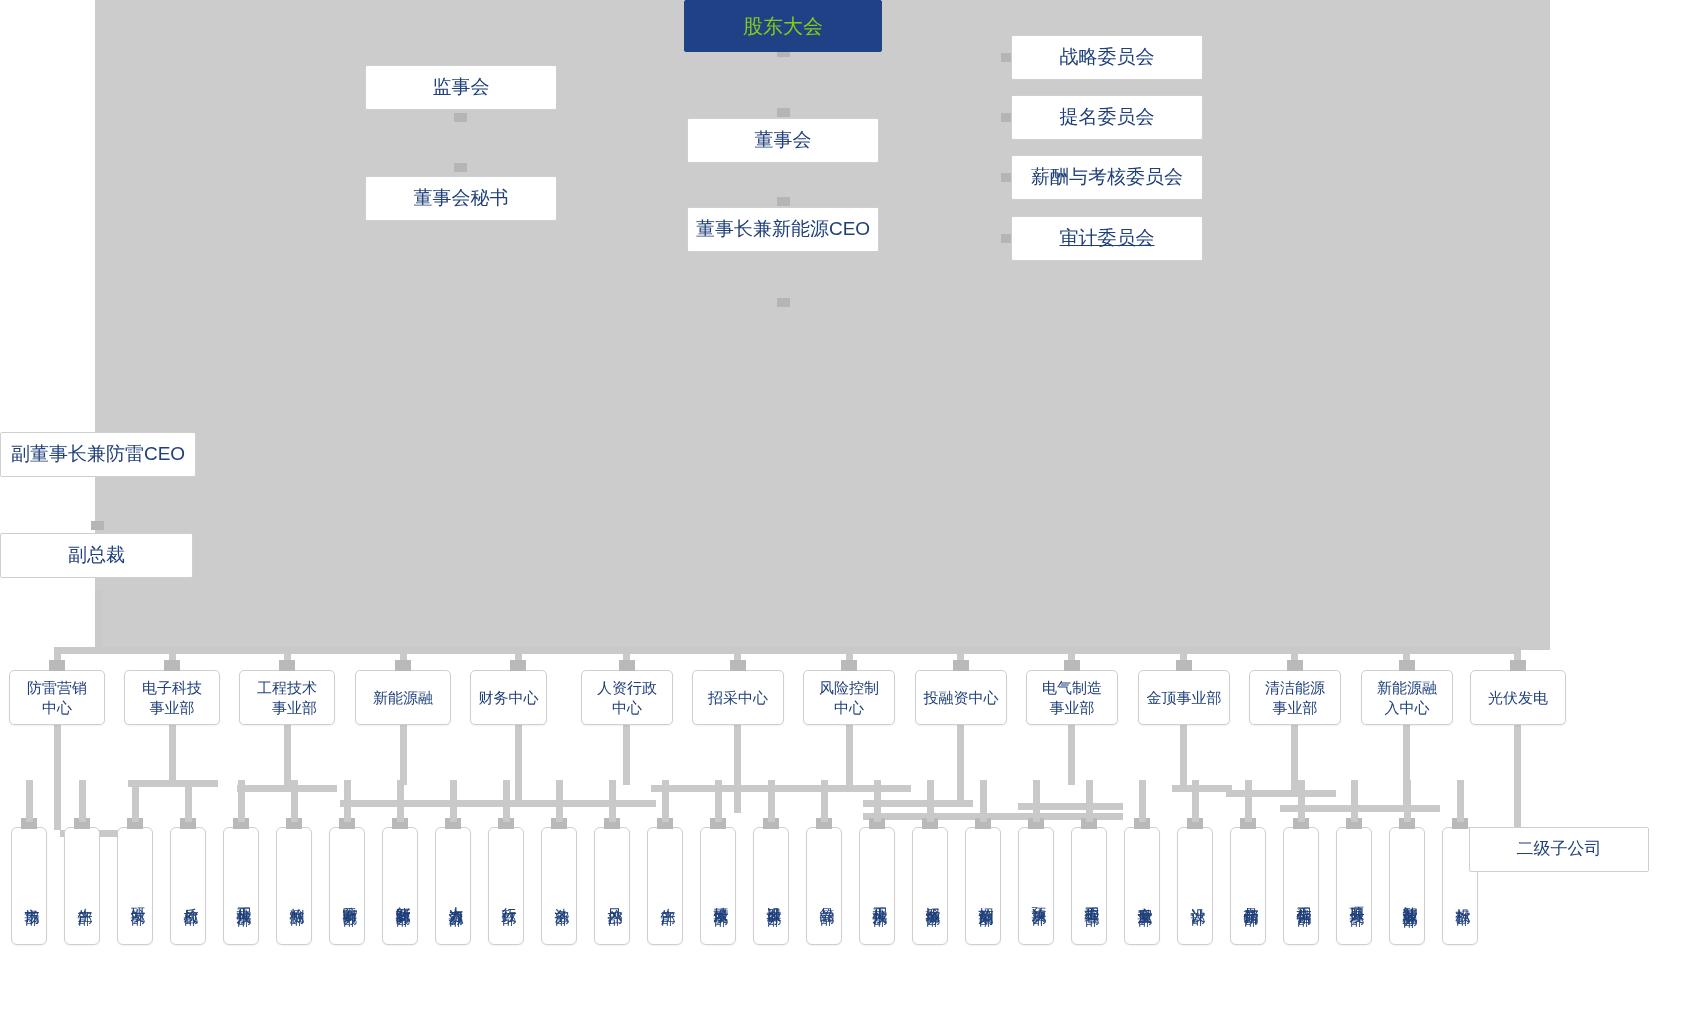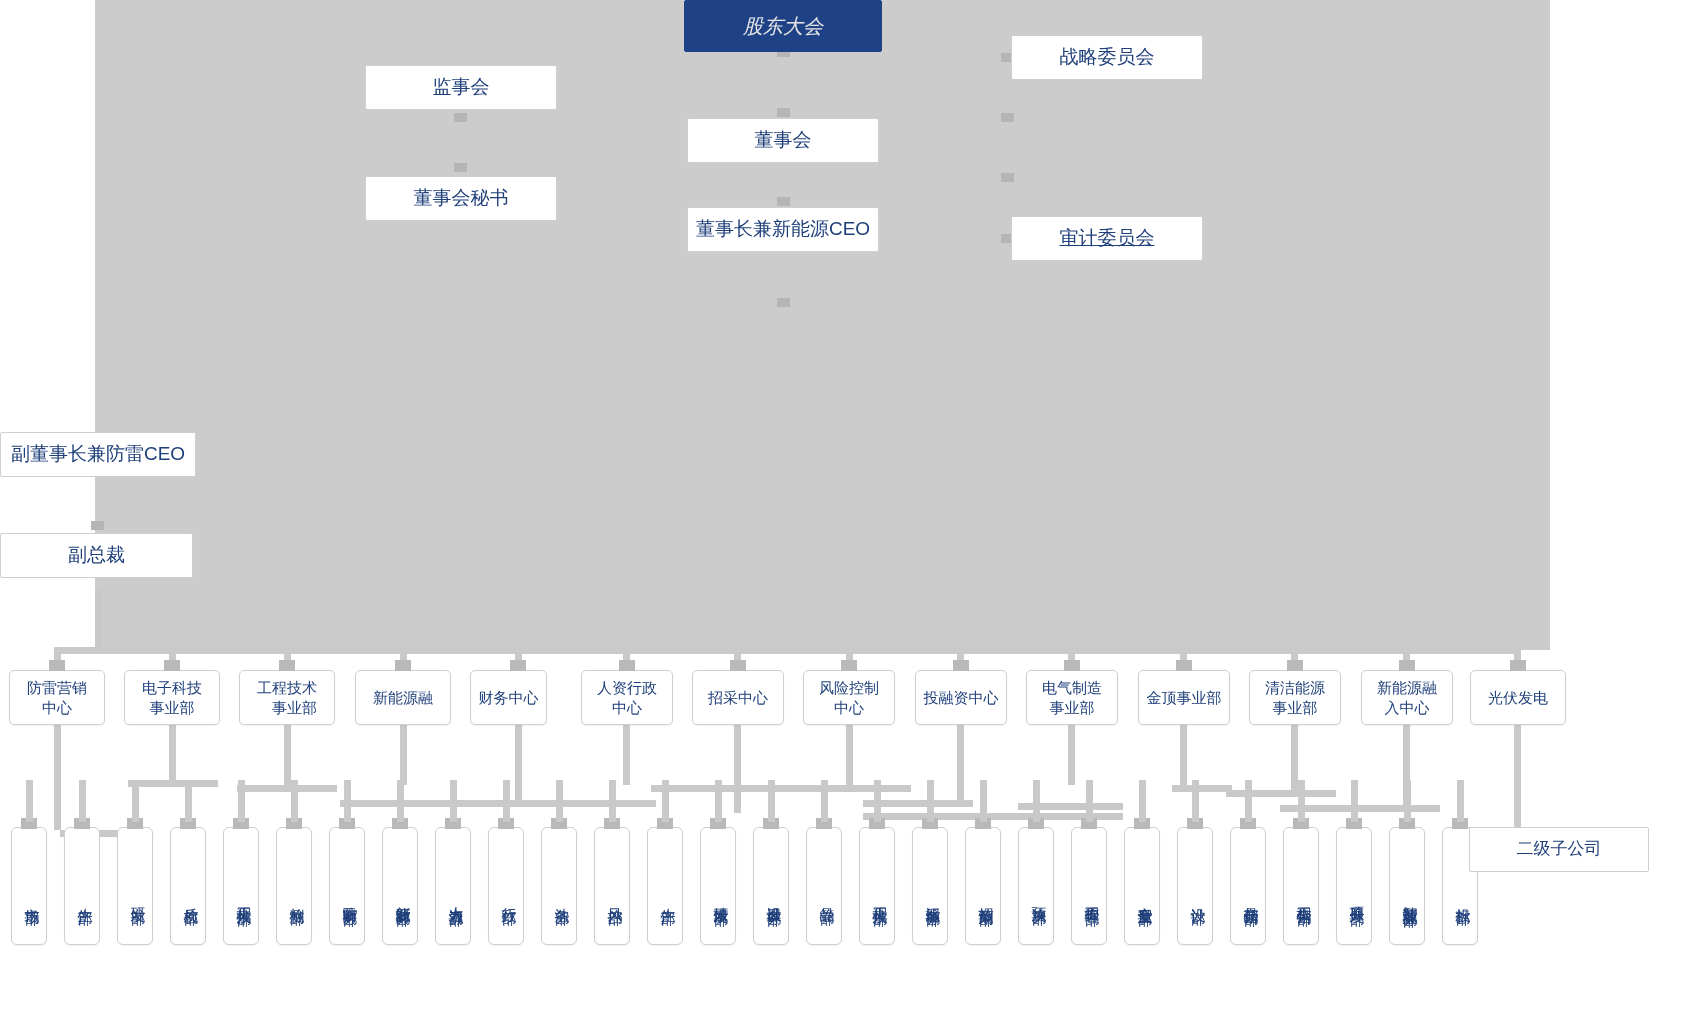--- a/index.html
+++ b/index.html
@@ -40,24 +40,23 @@
     color: #1f3f7a;
     border: 1px solid #cfcfcf;
     border-radius: 5px;
     line-height: 1.30;
     box-shadow: 0 1px 2px rgba(0,0,0,0.06);
     padding: 2px 4px;
   }
   .node.root {
     background: #1f4287;
     border-color: #1f4287;
-    color: #e5e5e5;
+    color: #84cc16;
     border-radius: 0;
     box-shadow: none;
-    font-style: italic;
   }
   .node.flat { border-radius: 2px; box-shadow: none; }
   .node.lvl1 { font-size: 19px; }
   .node.lvl2 { font-size: 17px; }
   .node.lvl3 { font-size: 15px; }
 
   
   .node.vert {
     writing-mode: vertical-rl;
     text-orientation: upright;
@@ -157,20 +156,26 @@
   <div class="node flat lvl1" style="left:365px; top:65px; width:192px; height:45px;">
     <span>监事会</span>
   </div>
   <div class="node flat lvl1" style="left:365px; top:176px; width:192px; height:45px;">
     <span>董事会秘书</span>
   </div>
 
   <div class="node flat lvl1" style="left:1011px; top:35px; width:192px; height:45px;">
     <span>战略委员会</span>
   </div>
+  <div class="node flat lvl1" style="left:1011px; top:95px; width:192px; height:45px;">
+    <span>提名委员会</span>
+  </div>
+  <div class="node flat lvl1" style="left:1011px; top:155px; width:192px; height:45px;">
+    <span>薪酬与考核委员会</span>
+  </div>
   <div class="node flat lvl1" style="left:1011px; top:216px; width:192px; height:45px;text-decoration:underline;">
     <span>审计委员会</span>
   </div>
 
   <div class="node flat lvl1" style="left:0px; top:432px; width:196px; height:45px;">
     <span>副董事长兼防雷CEO</span>
   </div>
   <div class="node flat lvl1" style="left:0px; top:533px; width:193px; height:45px;">
     <span>副总裁</span>
   </div>

